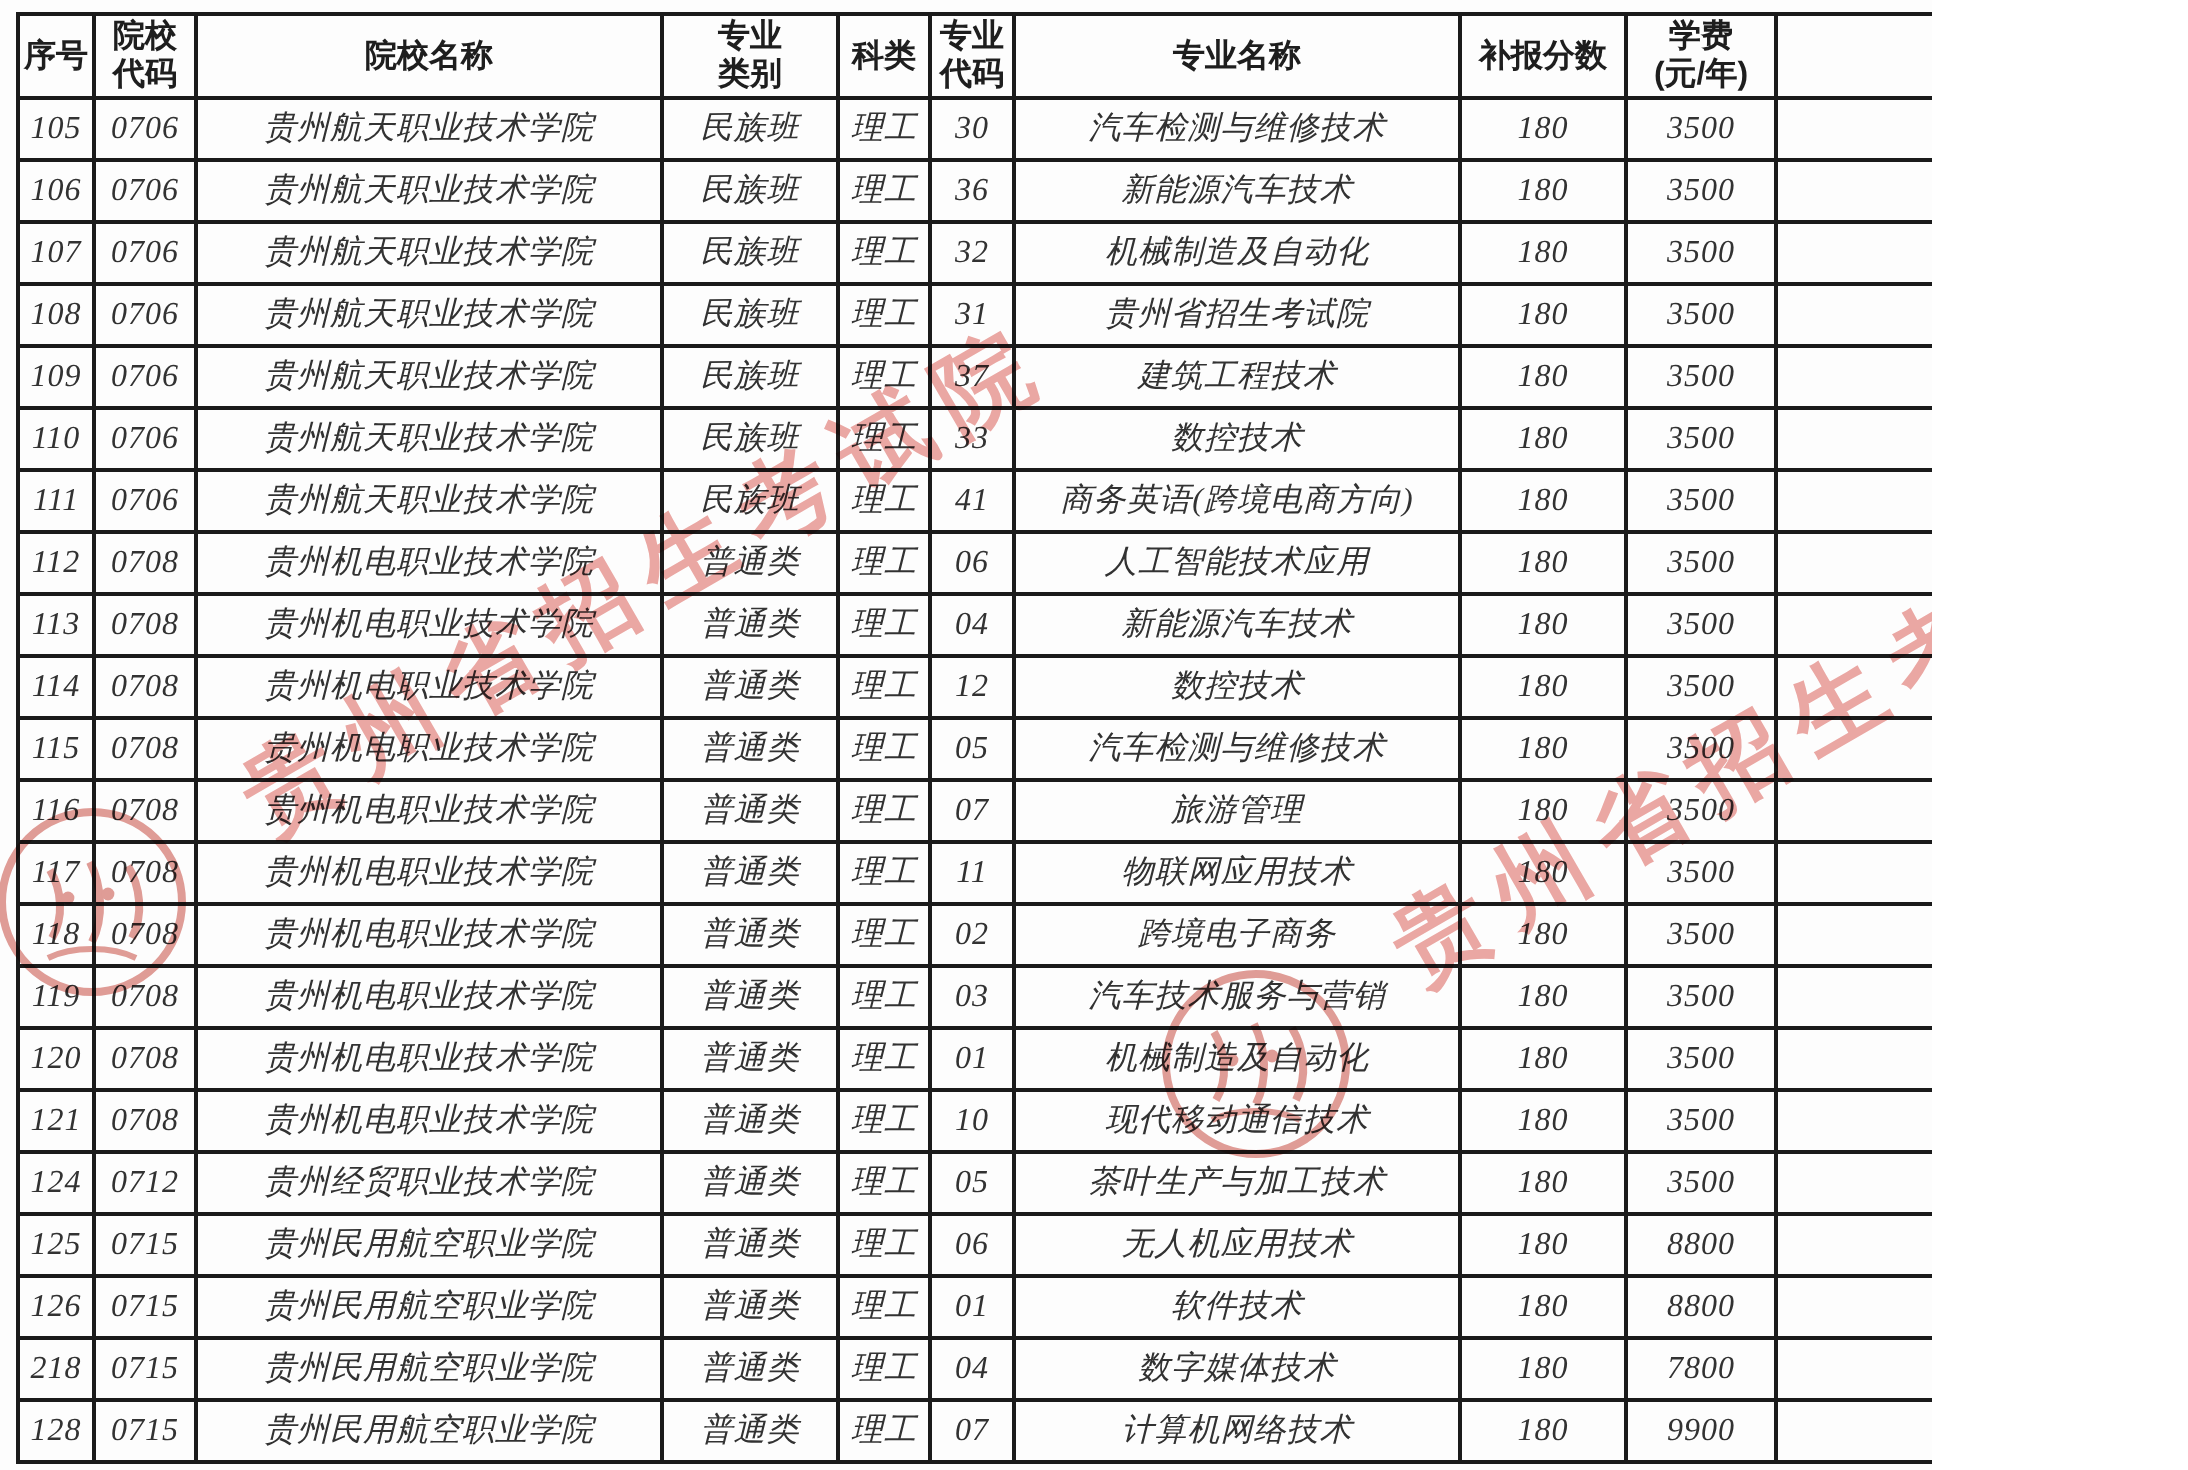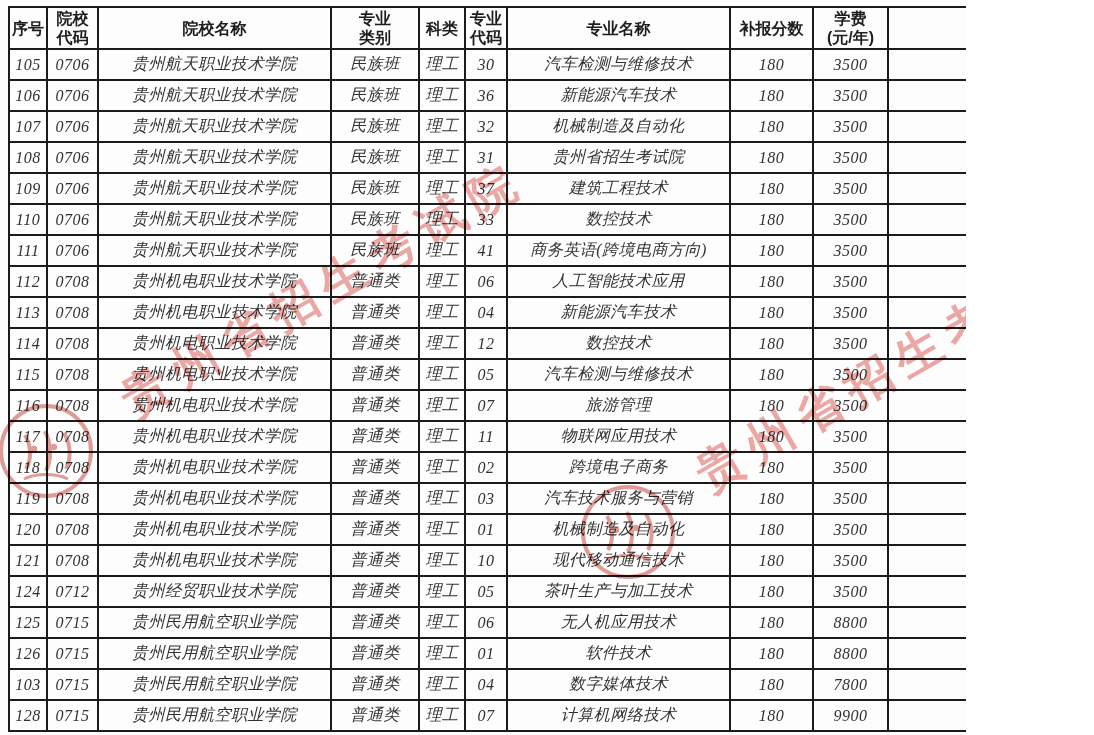--- a/index.html
+++ b/index.html
@@ -341,21 +341,21 @@
       <td>贵州民用航空职业学院</td>
       <td>普通类</td>
       <td>理工</td>
       <td class="num">01</td>
       <td>软件技术</td>
       <td class="num">180</td>
       <td class="num">8800</td>
       <td></td>
     </tr>
         <tr>
-      <td class="num">103</td>
+      <td class="num">218</td>
       <td class="num">0715</td>
       <td>贵州民用航空职业学院</td>
       <td>普通类</td>
       <td>理工</td>
       <td class="num">04</td>
       <td>数字媒体技术</td>
       <td class="num">180</td>
       <td class="num">7800</td>
       <td></td>
     </tr>

